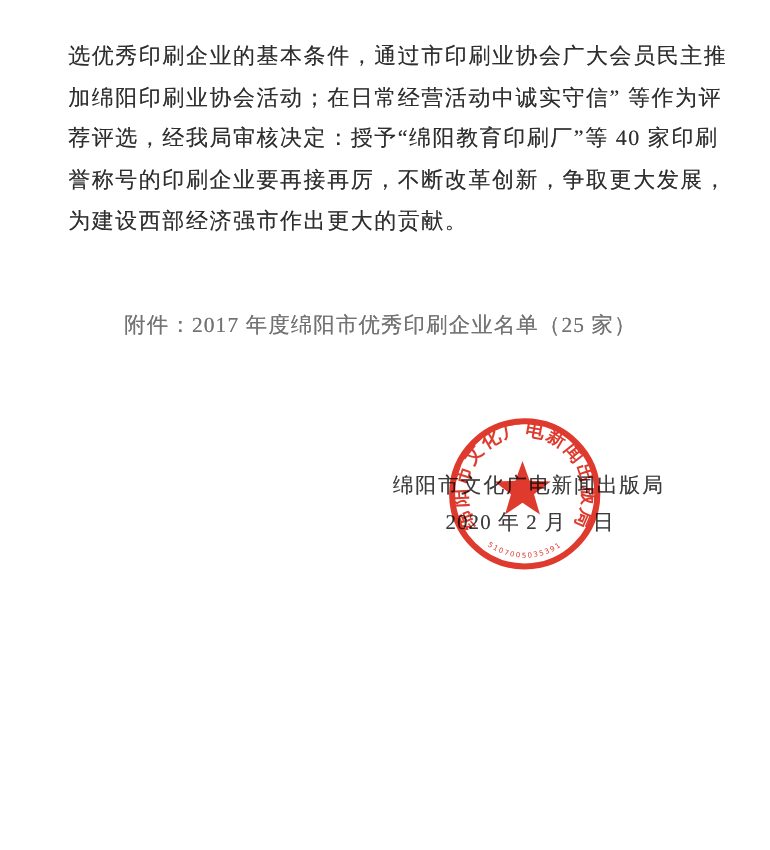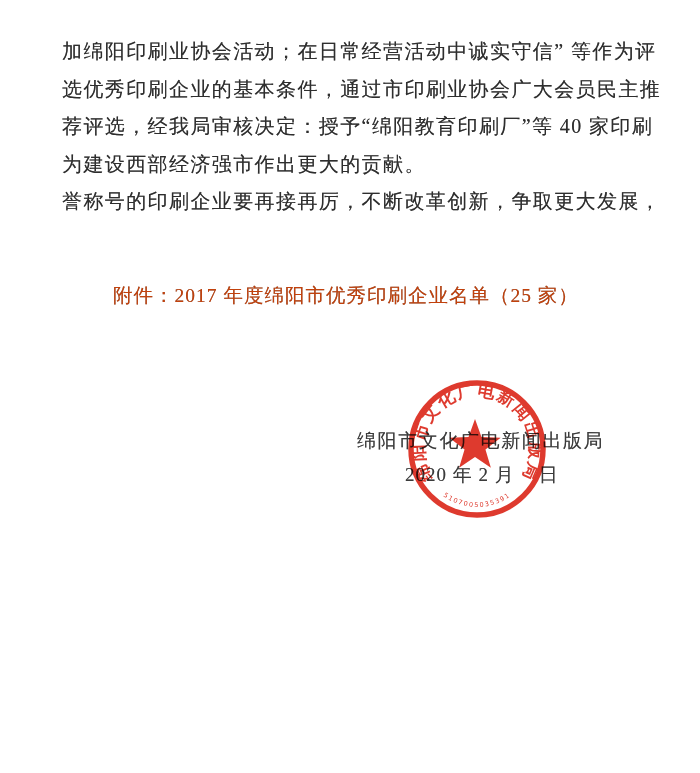--- a/index.html
+++ b/index.html
@@ -26,21 +26,21 @@
   }
   .body-line { white-space: nowrap; }
   
   .attachment-line {
     position: absolute;
     left: 113px;
     top: 282px;
     font-size: 19.5px;
     letter-spacing: 1px;
     white-space: nowrap;
-    color: #c2410c;
+    color: #737373;
     text-shadow: 0 0 0.5px rgba(40,40,40,0.55);
   }
   
   .sig-org {
     position: absolute;
     left: 357px;
     top: 428px;
     font-size: 19px;
     letter-spacing: 1.6px;
     white-space: nowrap;
@@ -80,25 +80,25 @@
     font-size: 6.5px;
     letter-spacing: 1.4px;
   }
 </style>
 </head>
 <body>
 
 <div class="page">
 
   <div class="body-text">
+      <div class="body-line">选优秀印刷企业的基本条件，通过市印刷业协会广大会员民主推</div>
       <div class="body-line">加绵阳印刷业协会活动；在日常经营活动中诚实守信” 等作为评</div>
-      <div class="body-line">选优秀印刷企业的基本条件，通过市印刷业协会广大会员民主推</div>
       <div class="body-line">荐评选，经我局审核决定：授予“绵阳教育印刷厂”等 40 家印刷</div>
+      <div class="body-line">誉称号的印刷企业要再接再厉，不断改革创新，争取更大发展，</div>
       <div class="body-line">为建设西部经济强市作出更大的贡献。</div>
-      <div class="body-line">誉称号的印刷企业要再接再厉，不断改革创新，争取更大发展，</div>
     </div>
 
   <div class="attachment-line">附件：2017 年度绵阳市优秀印刷企业名单（25 家）</div>
 
   <div class="sig-org">绵阳市文化广电新闻出版局</div>
 
   <div class="sig-date">
     <span>2020 年 2 月</span>
     <span class="date-gap"></span>
     <span>日</span>

